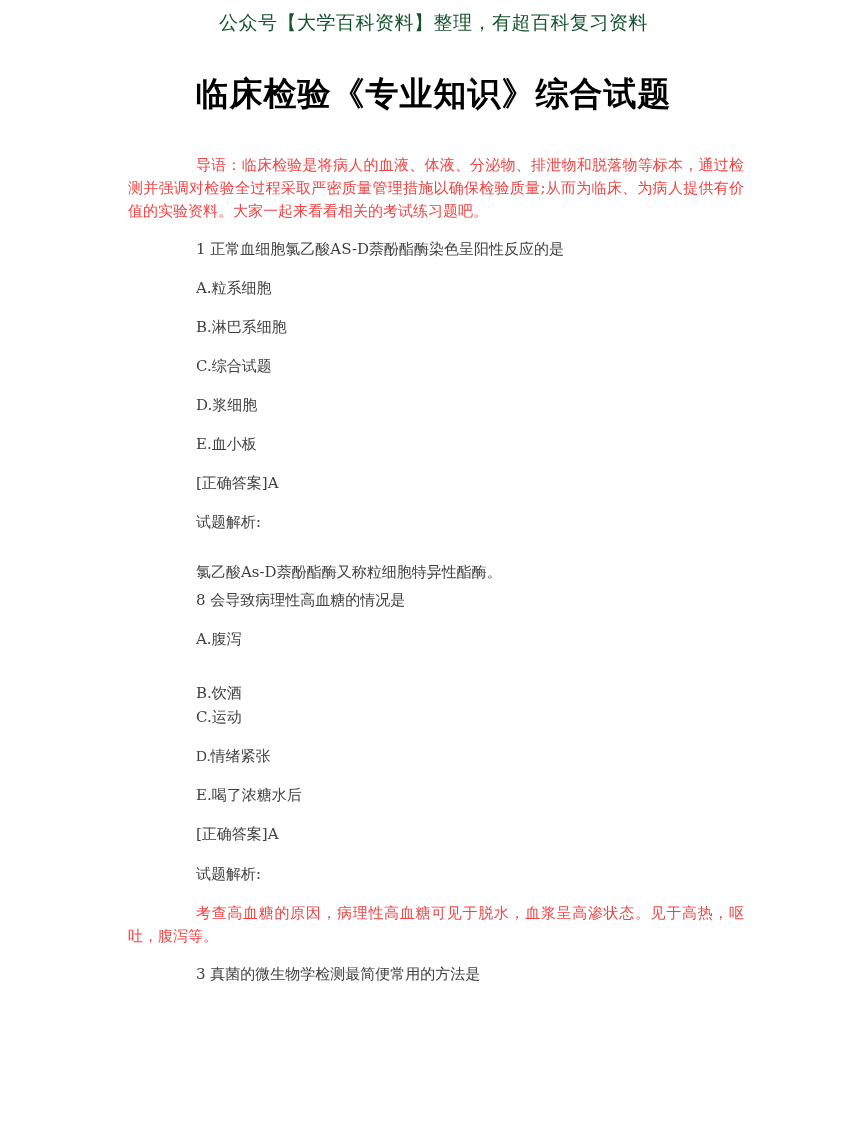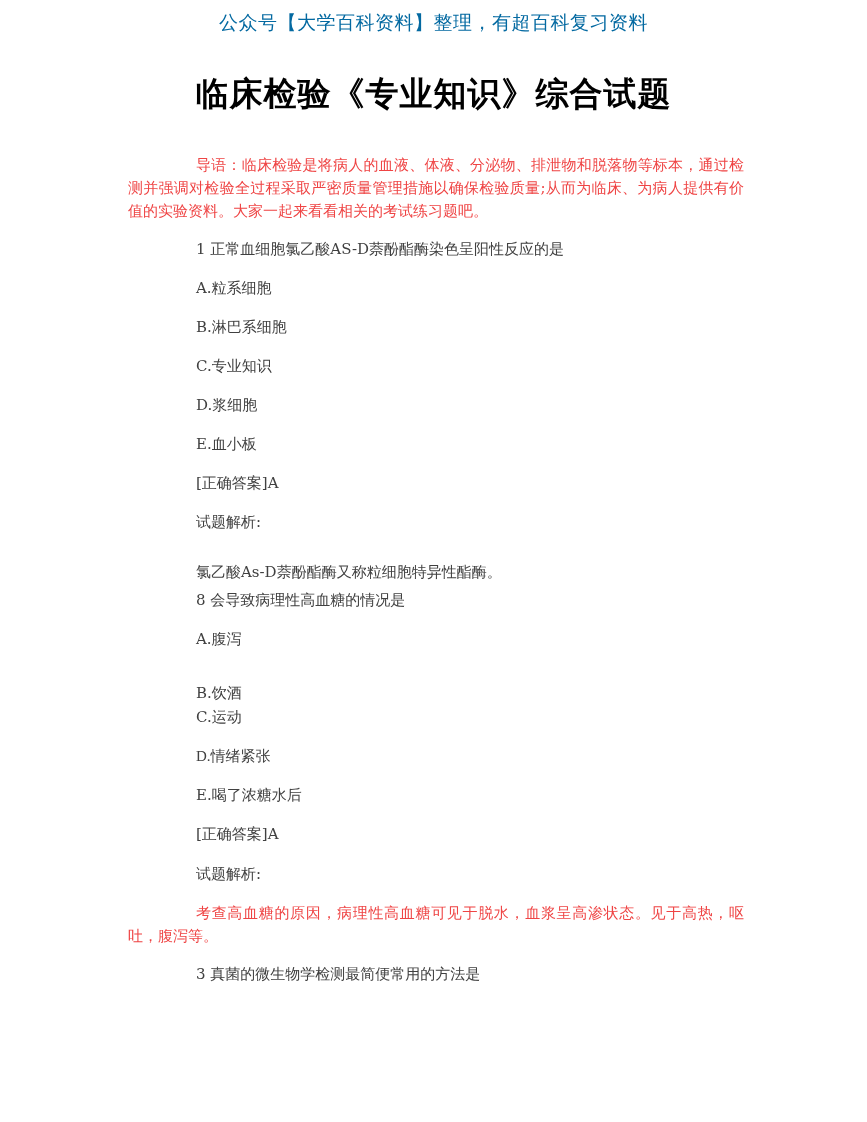--- a/index.html
+++ b/index.html
@@ -1,39 +1,39 @@
 <!DOCTYPE html>
 <html><head>
 <meta charset="utf-8">
 <style>
   html, body { margin: 0; padding: 0; background: #ffffff; }
   body { width: 867px; height: 1122px; position: relative; overflow: hidden;
          font-family: "DejaVu Serif", "Liberation Serif", serif; color: #111; }
   .header { position: absolute; top: 10px; left: 0; width: 867px; text-align: center;
-            font-size: 19px; color: #0369a1; letter-spacing: 0.5px; }
+            font-size: 19px; color: #14532d; letter-spacing: 0.5px; }
   .title { position: absolute; top: 72px; left: 0; width: 867px; text-align: center;
            font-family: "DejaVu Sans", "Liberation Sans", sans-serif; font-weight: bold;
            font-size: 33px; color: #000; letter-spacing: 1px; }
   .para { position: absolute; left: 128px; width: 616px; font-size: 15px; line-height: 23px;
           text-indent: 68px; text-align: justify; color: #ef4444; }
   .line { position: absolute; left: 196px; font-size: 15px; line-height: 20px; color: #404040;
           white-space: nowrap; }
 </style>
 </head>
 <body>
 
 <div class="header">公众号【大学百科资料】整理，有超百科复习资料</div>
 <div class="title">临床检验《专业知识》综合试题</div>
 
 <div class="para" style="top:154px;">导语：临床检验是将病人的血液、体液、分泌物、排泄物和脱落物等标本，通过检测并强调对检验全过程采取严密质量管理措施以确保检验质量;从而为临床、为病人提供有价值的实验资料。大家一起来看看相关的考试练习题吧。</div>
 
 <div class="line" style="top:239px;">1 正常血细胞氯乙酸AS-D萘酚酯酶染色呈阳性反应的是</div>
 <div class="line" style="top:278px;">A.粒系细胞</div>
 <div class="line" style="top:317px;">B.淋巴系细胞</div>
-<div class="line" style="top:356px;">C.专业知识</div>
+<div class="line" style="top:356px;">C.综合试题</div>
 <div class="line" style="top:395px;">D.浆细胞</div>
 <div class="line" style="top:434px;">E.血小板</div>
 <div class="line" style="top:473px;">[正确答案]A</div>
 <div class="line" style="top:512px;">试题解析:</div>
 <div class="line" style="top:551px;margin-top:11px;">氯乙酸As-D萘酚酯酶又称粒细胞特异性酯酶。</div>
 
 <div class="line" style="top:590px;">8 会导致病理性高血糖的情况是</div>
 <div class="line" style="top:629px;">A.腹泻</div>
 <div class="line" style="top:683px;">B.饮酒</div>
 <div class="line" style="top:707px;">C.运动</div>

